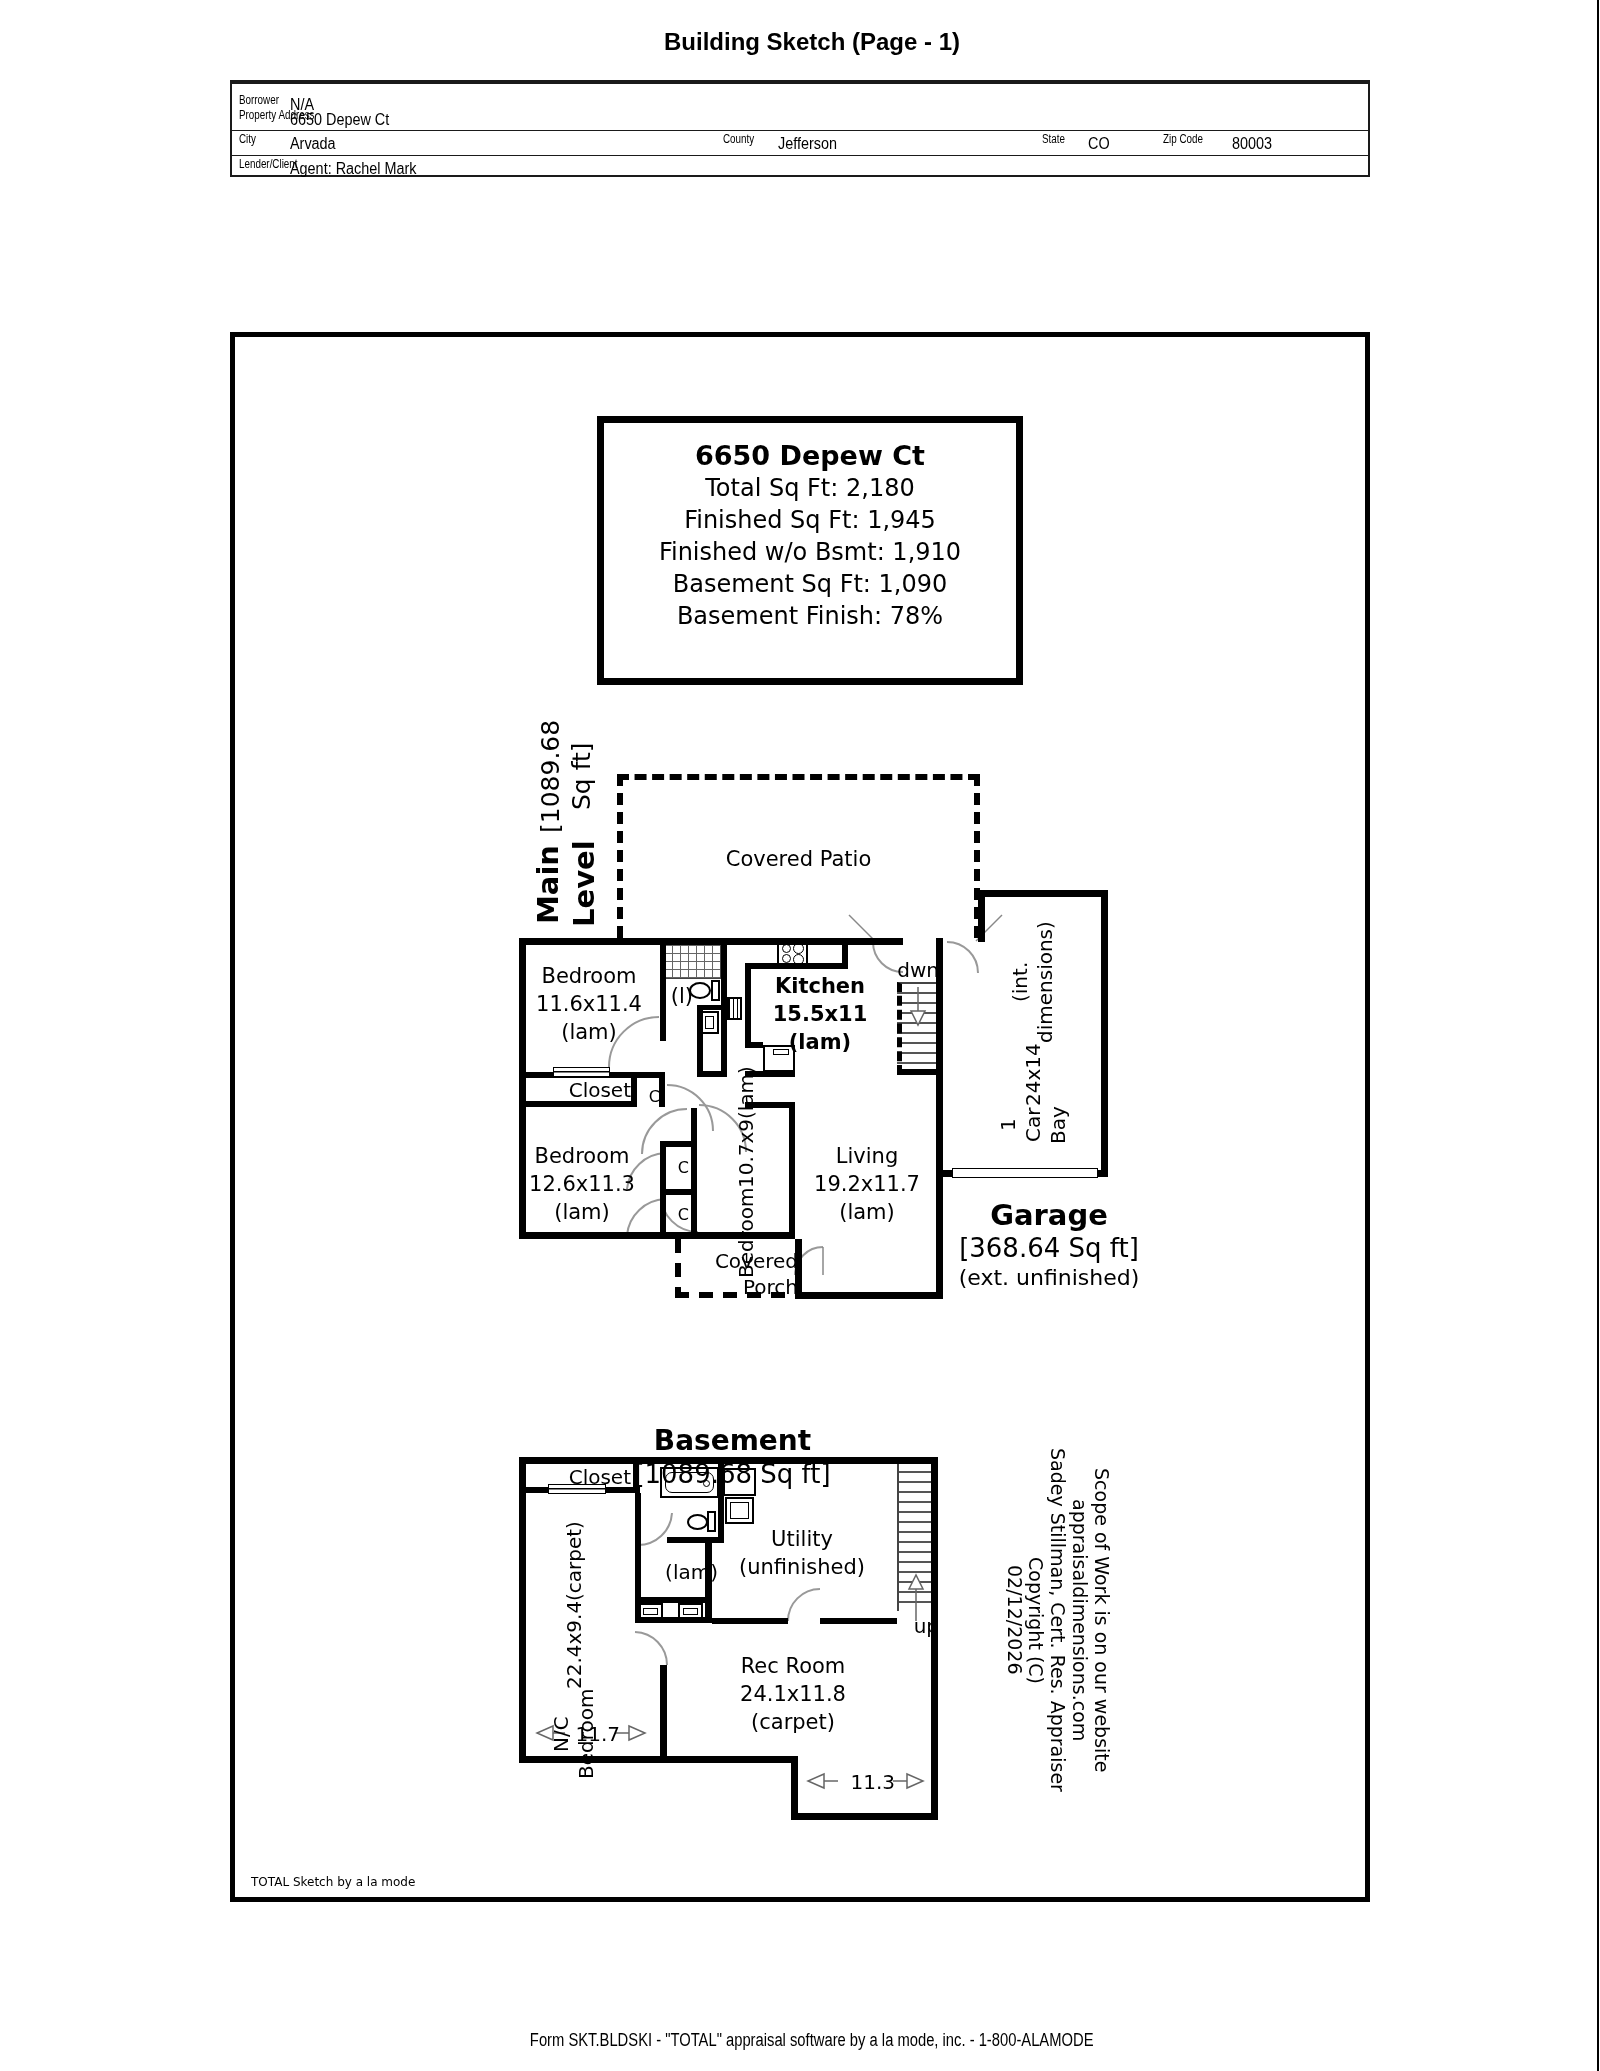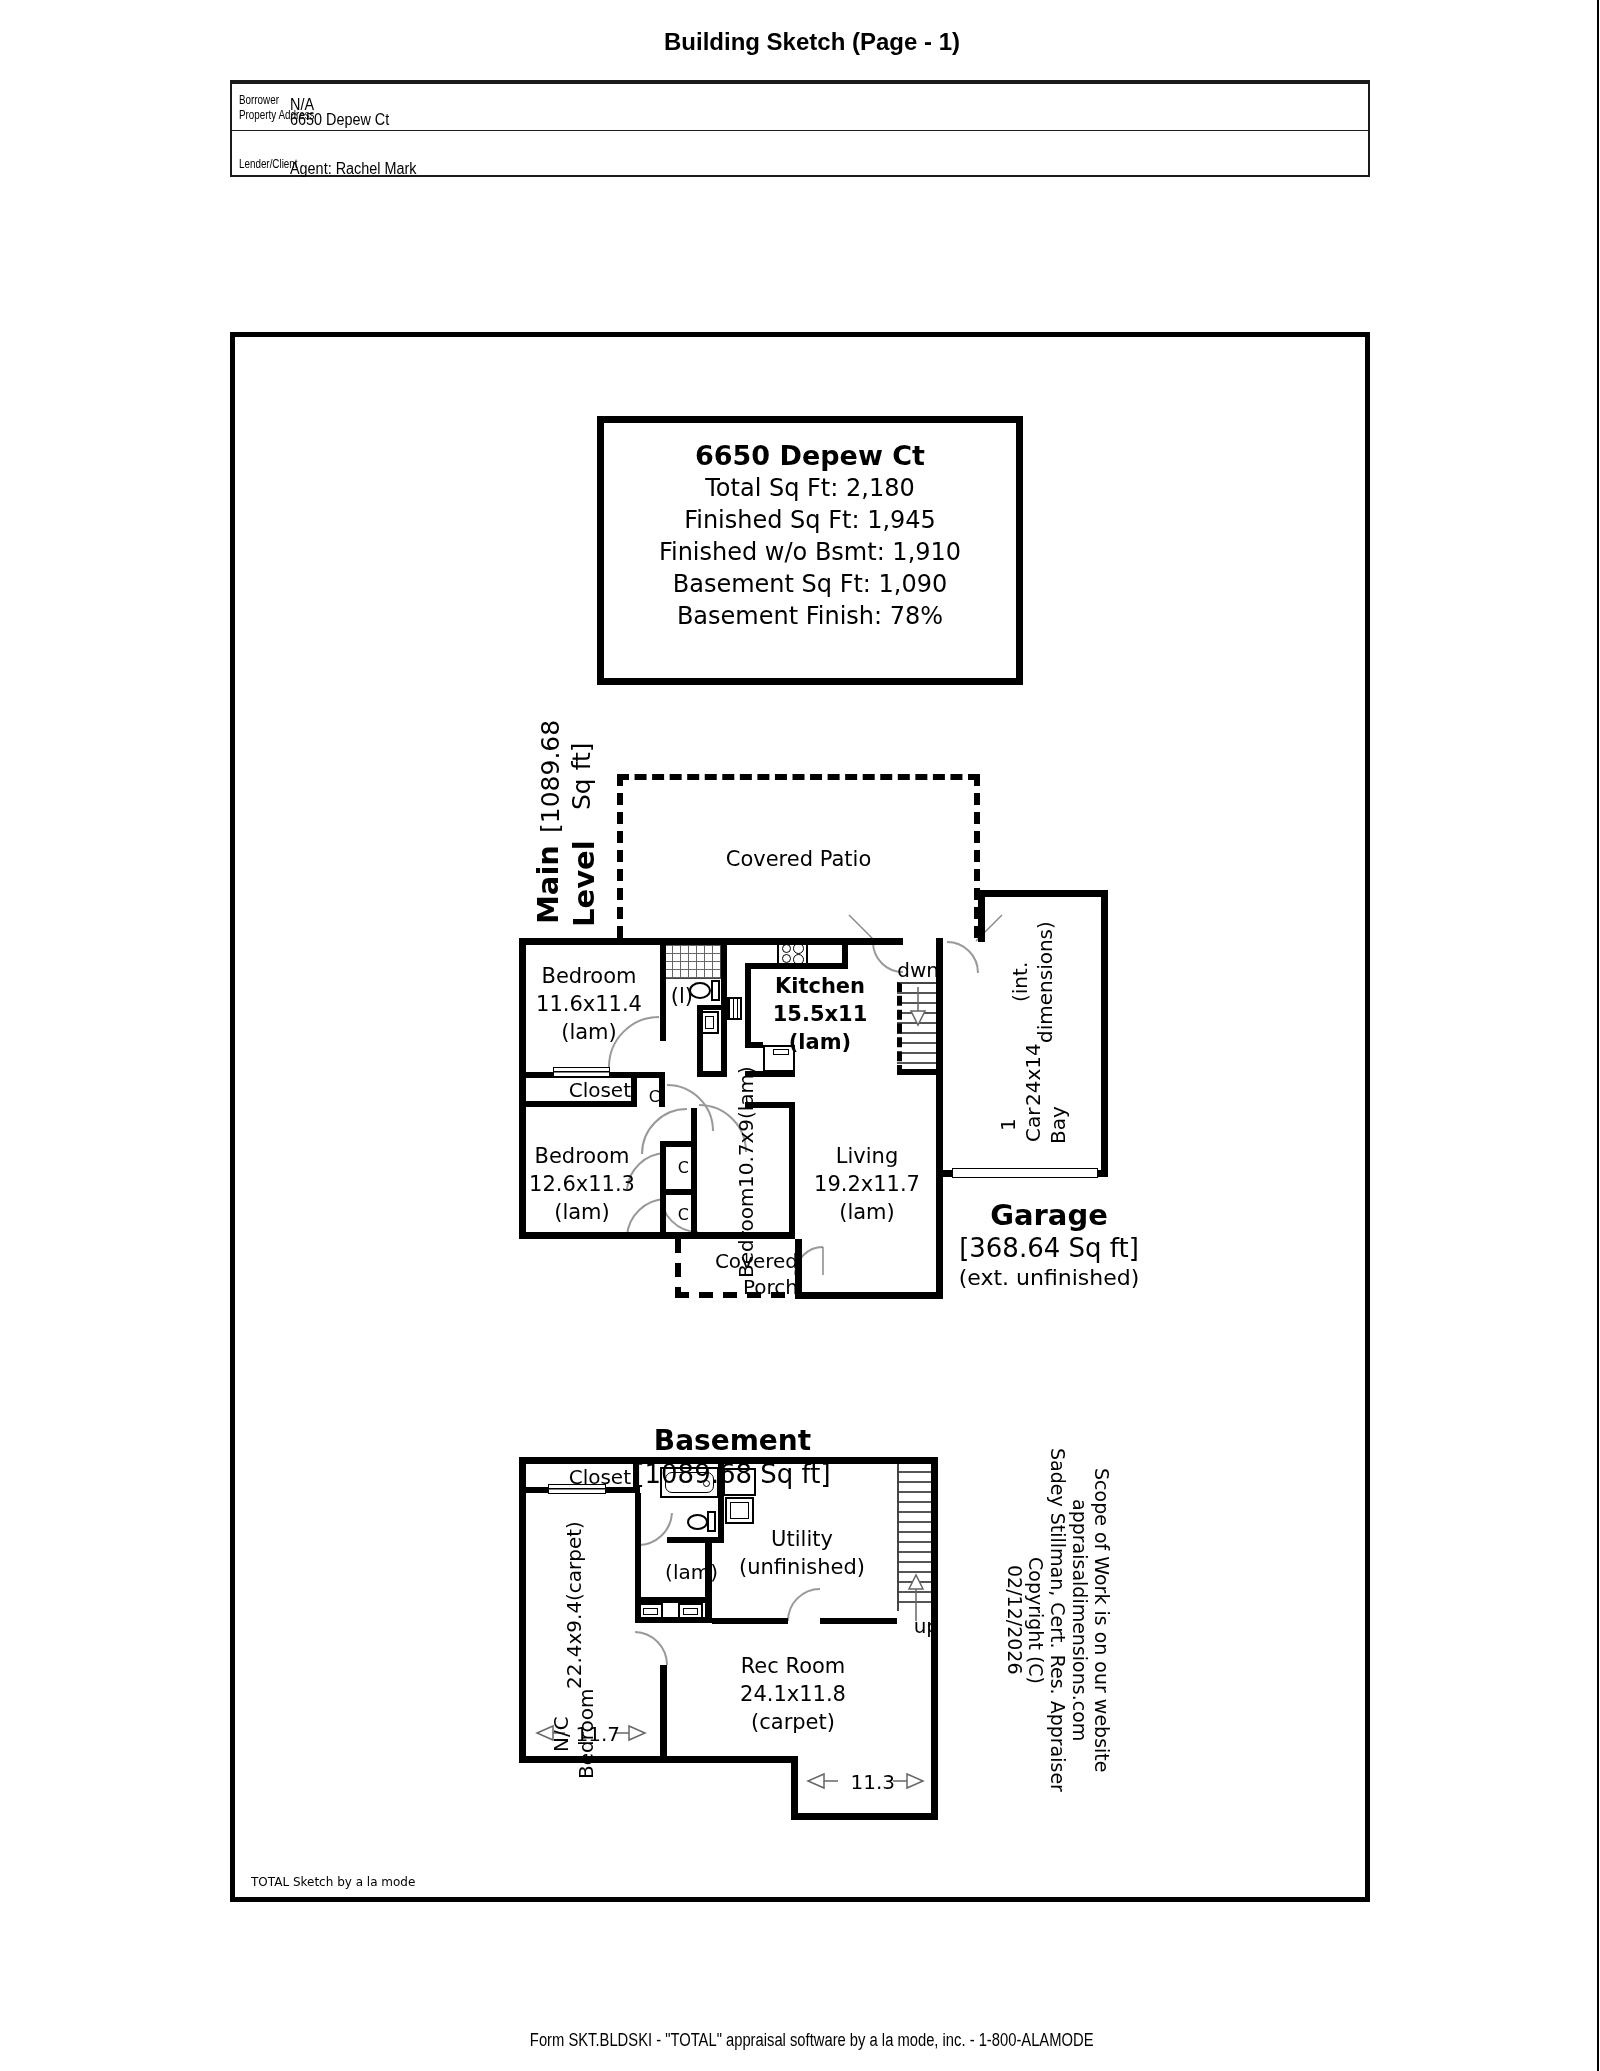--- a/index.html
+++ b/index.html
@@ -59,20 +59,30 @@
 
   <div class="hdr-table">
     <div class="hdr-row" style="top:8px;height:39px;padding-left:48px;">
       <span class="hdr-label" style="left:7px;">Borrower</span>
       <span class="hdr-val" style="left:58px;">N/A</span>
     </div>
     <div class="hdr-row" style="top:23px;height:24px;">
       <span class="hdr-label" style="left:7px;">Property Address</span>
       <span class="hdr-val" style="left:58px;">6650 Depew Ct</span>
     </div>
+    <div class="hdr-row" style="top:47px;height:25px;">
+      <span class="hdr-label" style="left:7px;">City</span>
+      <span class="hdr-val" style="left:58px;">Arvada</span>
+      <span class="hdr-label" style="left:491px;">County</span>
+      <span class="hdr-val" style="left:546px;">Jefferson</span>
+      <span class="hdr-label" style="left:810px;">State</span>
+      <span class="hdr-val" style="left:856px;">CO</span>
+      <span class="hdr-label" style="left:931px;">Zip Code</span>
+      <span class="hdr-val" style="left:1000px;">80003</span>
+    </div>
     <div class="hdr-row" style="top:72px;height:23px;border-bottom:none;">
       <span class="hdr-label" style="left:7px;">Lender/Client</span>
       <span class="hdr-val" style="left:58px;">Agent: Rachel Mark</span>
     </div>
   </div>
 
   <div class="sketch">
 
     <div class="infobox">
       <div class="addr">6650 Depew Ct</div>

